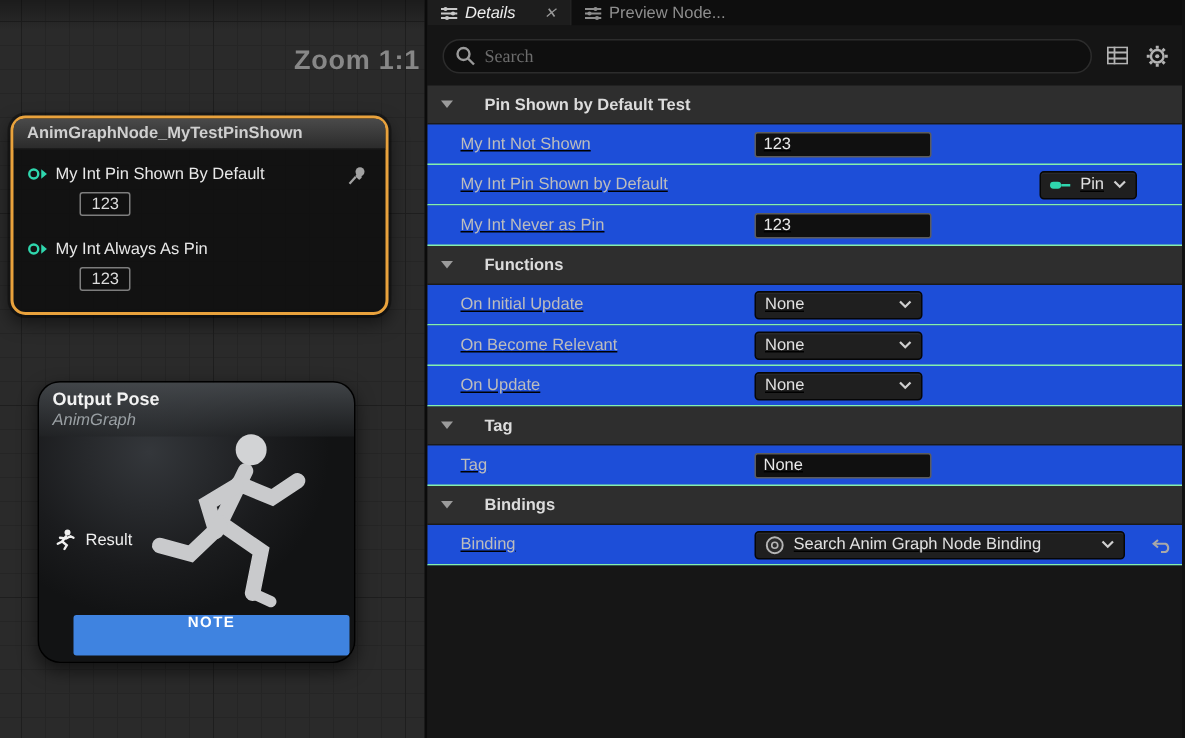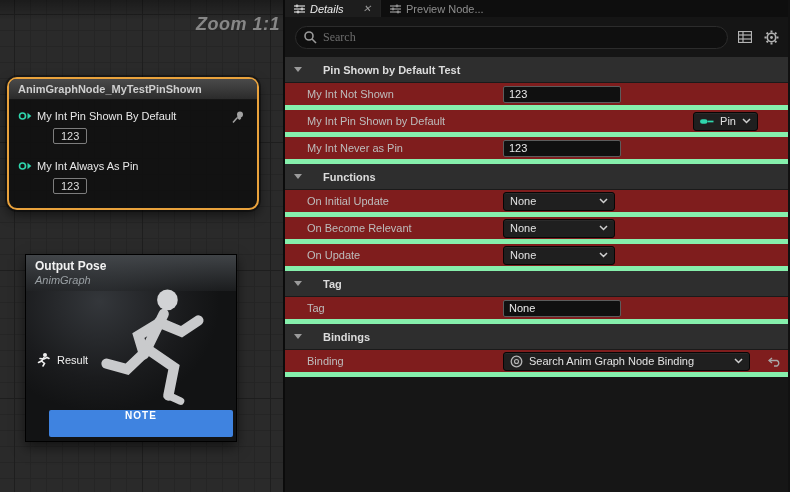--- a/index.html
+++ b/index.html
@@ -14,41 +14,41 @@
       linear-gradient(#1e1e1e 1px, transparent 1px),
       linear-gradient(90deg,#1e1e1e 1px, transparent 1px),
       linear-gradient(#252525 1px, transparent 1px),
       linear-gradient(90deg,#252525 1px, transparent 1px);
     background-size:128px 128px,128px 128px,16px 16px,16px 16px;
     background-position:14px 14px;
     border-right:2px solid #0b0b0b;
   }
   .graph-panel::before { content:""; position:absolute; left:0; top:0; right:0; height:20px;
     background:linear-gradient(rgba(0,0,0,.35), transparent); pointer-events:none; }
-  .zoom-label { position:absolute; top:14px; left:196px; font-size:18px; font-weight:bold;
-    color:#878787; letter-spacing:.5px;font-style:italic; }
+  .zoom-label { position:absolute; top:30px; left:196px; font-size:18px; font-weight:bold;
+    color:#878787; letter-spacing:.5px; }
 
   
   .test-node { position:absolute; left:7px; top:77px; width:252px; height:133px;
     border:2px solid #e9a23c; border-radius:10px; background:rgba(16,16,16,.93);
     box-shadow:0 0 0 2px rgba(0,0,0,.35), 0 5px 12px rgba(0,0,0,.55); }
   .test-node .node-header { height:21px; border-radius:7px 7px 0 0; padding:0 9px;
     display:flex; align-items:center;
     background:linear-gradient(180deg,#4a4a4a,#2b2b2b); border-bottom:1px solid #161616; }
   .test-node .node-title { font-size:11px; font-weight:bold; color:#cfcfcf; white-space:nowrap; }
   .g-pin-row { position:absolute; left:9px; display:flex; align-items:center; gap:5px; }
   .g-pin-label { font-size:11px; color:#e8e8e8; }
   .g-pin-value { position:absolute; left:44px; }
   .g-value-box { display:inline-block; font-size:11px; color:#dcdcdc; background:#101010;
     border:1px solid #7d7d7d; border-radius:2px; padding:1px 7px; }
   .node-pushpin { position:absolute; right:12px; top:31px; }
 
   
   .output-node { position:absolute; left:25px; top:254px; width:212px; height:188px;
-    border:1px solid #000; border-radius:0; overflow:hidden;
+    border:1px solid #000; border-radius:15px; overflow:hidden;
     background:radial-gradient(120px 110px at 35% 25%, #34373b, #1a1b1d 70%, #121314);
     box-shadow:0 5px 12px rgba(0,0,0,.55); }
   .output-node .node-header { padding:4px 9px 5px 9px;
     background:linear-gradient(180deg, rgba(72,76,80,.85), rgba(34,36,38,.55)); }
   .output-title { font-size:12px; font-weight:bold; color:#f2f2f2; }
   .output-subtitle { font-size:11px; font-style:italic; color:#9aa0a4; margin-top:1px; }
   .result-pin-row { position:absolute; left:10px; top:97px; display:flex; align-items:center; gap:6px; }
   .result-label { font-size:11px; color:#efefef; }
   .note-bar { position:absolute; left:3px; right:3px; bottom:4px; height:27px;
     background:#3f83e0; border-radius:2px; display:flex; align-items:flex-start; justify-content:center;margin-left:20px; }
@@ -74,22 +74,22 @@
   .search-glyph { position:absolute; left:8px; top:4px; }
   .toolbar-icon { flex:none; display:flex; align-items:center; justify-content:center;
     width:18px; height:18px; cursor:pointer; }
 
   .section-header { height:26px; flex:none; background:#2e2e2e; border-bottom:1px solid #1a1a1a;
     display:flex; align-items:center; gap:21px; padding:0 9px; }
   .chev { width:0; height:0; border-left:4px solid transparent; border-right:4px solid transparent;
     border-top:5px solid #9b9b9b; flex:none; }
   .section-title { font-size:11px; font-weight:bold; color:#dcdcdc; }
 
-  .prop-row { height:27px; flex:none; background:#7f1d1d; border-bottom:5px solid #86efac;
-    display:flex; align-items:center; }
+  .prop-row { height:27px; flex:none; background:#1d4ed8; border-bottom:1px solid #86efac;
+    display:flex; align-items:center;text-decoration:underline; }
   .prop-label { width:218px; flex:none; padding-left:22px; font-size:11px; color:#bdbdbd;
     white-space:nowrap; overflow:hidden; }
   .prop-value { flex:1; display:flex; align-items:center; }
 
   .text-input { width:118px; height:17px; background:#101010; border:1px solid #5c5c5c;
     border-radius:2px; color:#e9e9e9; font-size:11px; padding:0 5px; outline:none;
     font-family:"Liberation Sans", sans-serif; }
 
   .combo { height:19px; background:#1f1f1f; border:1px solid #060606; border-radius:3px;
     display:flex; align-items:center; padding:0 6px; gap:6px; cursor:pointer;

